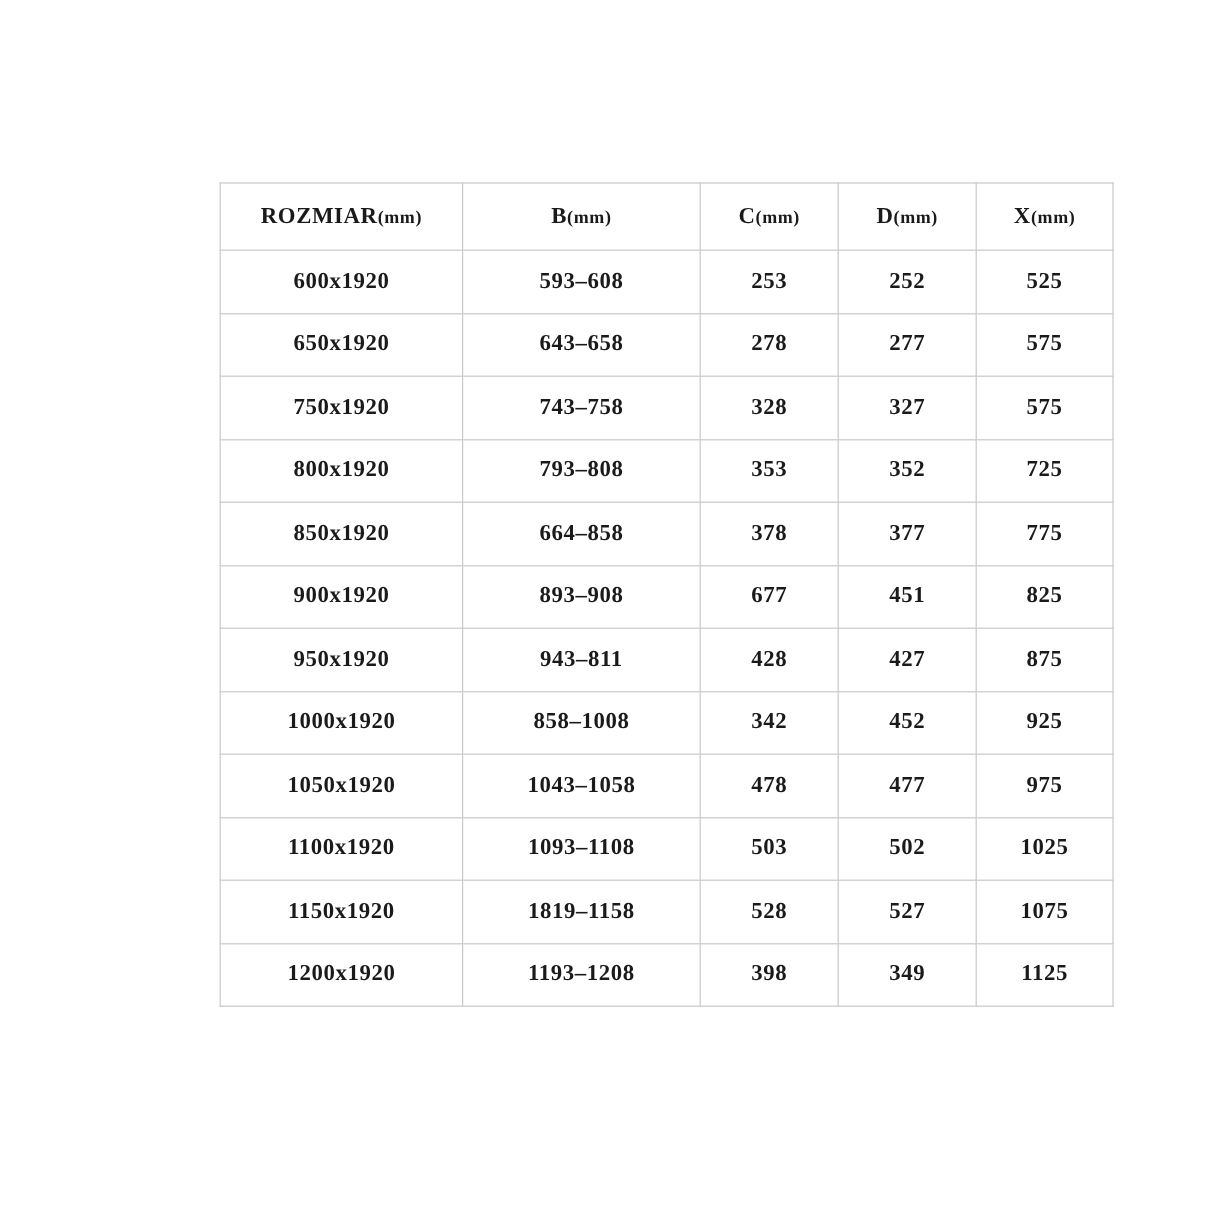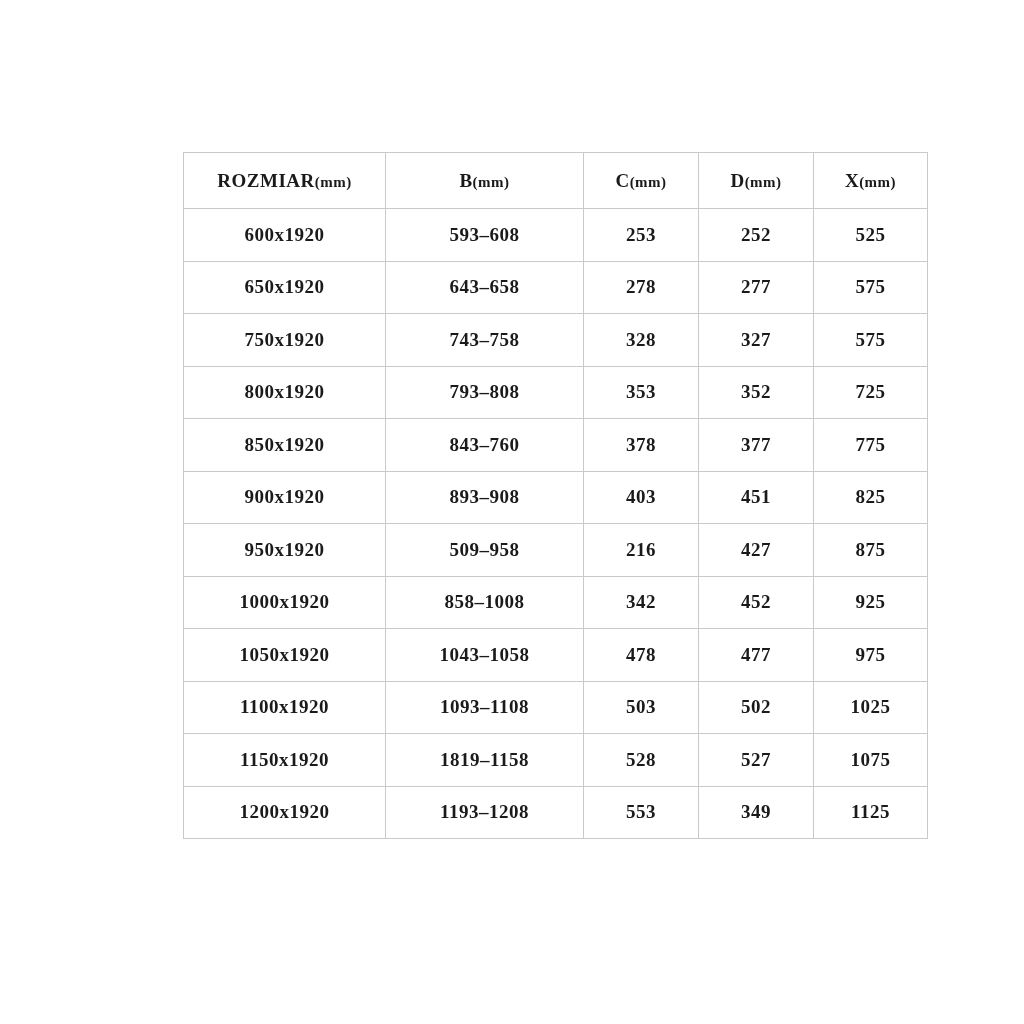--- a/index.html
+++ b/index.html
@@ -111,36 +111,36 @@
       </tr>
       <tr>
         <td class="col-size">800x1920</td>
         <td class="col-b">793–808</td>
         <td class="col-c">353</td>
         <td class="col-d">352</td>
         <td class="col-x">725</td>
       </tr>
       <tr>
         <td class="col-size">850x1920</td>
-        <td class="col-b">843–760</td>
+        <td class="col-b">664–858</td>
         <td class="col-c">378</td>
         <td class="col-d">377</td>
         <td class="col-x">775</td>
       </tr>
       <tr>
         <td class="col-size">900x1920</td>
         <td class="col-b">893–908</td>
-        <td class="col-c">403</td>
+        <td class="col-c">677</td>
         <td class="col-d">451</td>
         <td class="col-x">825</td>
       </tr>
       <tr>
         <td class="col-size">950x1920</td>
-        <td class="col-b">509–958</td>
-        <td class="col-c">216</td>
+        <td class="col-b">943–811</td>
+        <td class="col-c">428</td>
         <td class="col-d">427</td>
         <td class="col-x">875</td>
       </tr>
       <tr>
         <td class="col-size">1000x1920</td>
         <td class="col-b">858–1008</td>
         <td class="col-c">342</td>
         <td class="col-d">452</td>
         <td class="col-x">925</td>
       </tr>
@@ -161,19 +161,19 @@
       <tr>
         <td class="col-size">1150x1920</td>
         <td class="col-b">1819–1158</td>
         <td class="col-c">528</td>
         <td class="col-d">527</td>
         <td class="col-x">1075</td>
       </tr>
       <tr>
         <td class="col-size">1200x1920</td>
         <td class="col-b">1193–1208</td>
-        <td class="col-c">553</td>
+        <td class="col-c">398</td>
         <td class="col-d">349</td>
         <td class="col-x">1125</td>
       </tr>
     </tbody>
   </table>
 </div>
 
 </body></html>

